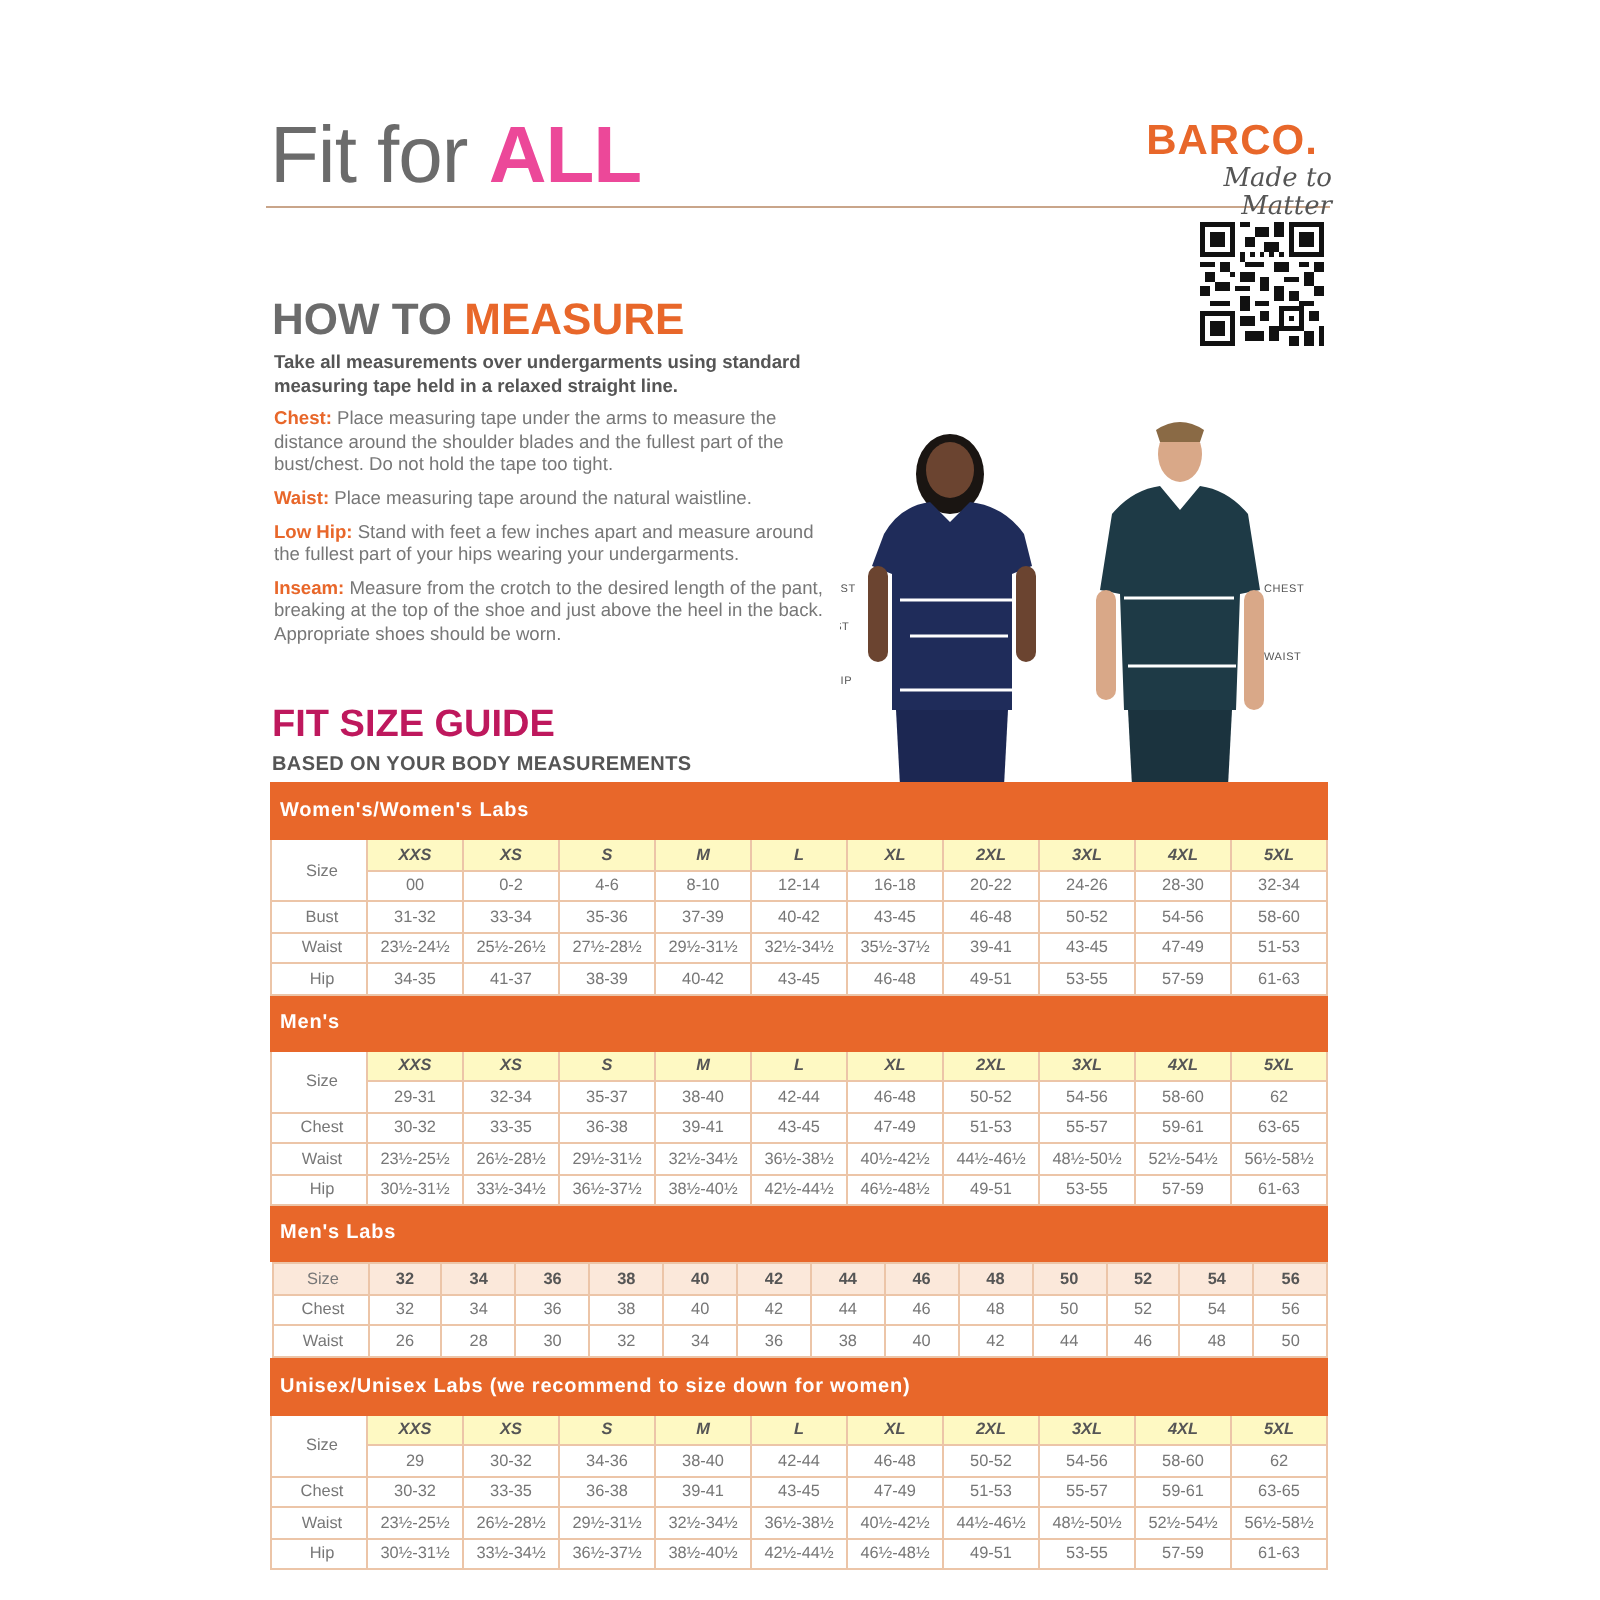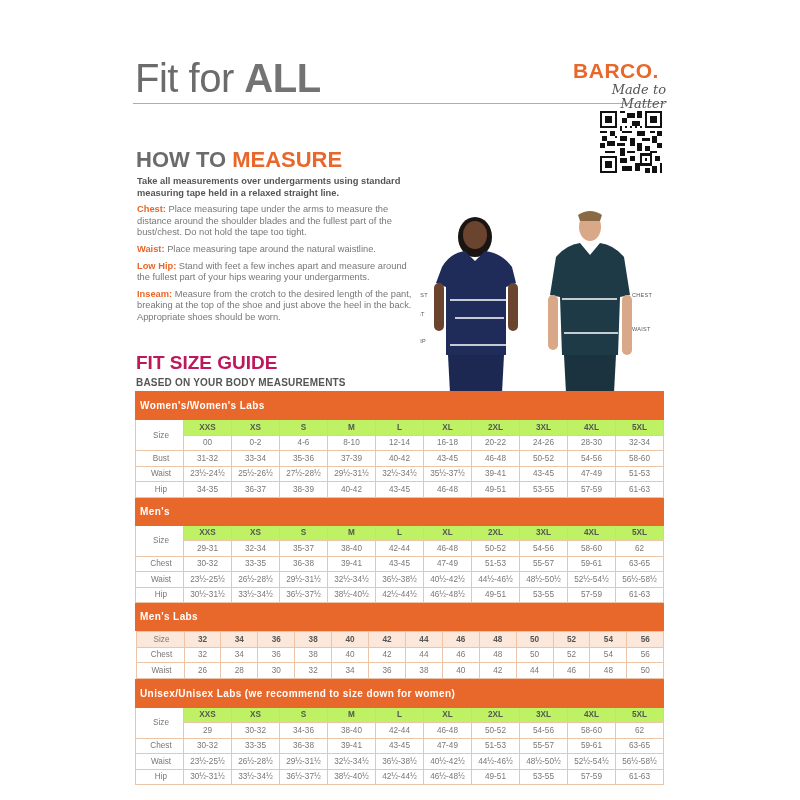--- a/index.html
+++ b/index.html
@@ -1,20 +1,20 @@
 <!DOCTYPE html>
 <html><head>
 <meta charset="utf-8">
 <style>
   * { box-sizing: border-box; margin: 0; padding: 0; }
   html, body { width: 800px; height: 800px; background: #ffffff; overflow: hidden; }
   body { font-family: "Liberation Sans", sans-serif; color: #555; position: relative; }
 
   .page-title { position: absolute; left: 135px; top: 58px; font-size: 40px; color: #6b6b6b; letter-spacing: -0.5px; line-height: 1; }
-  .page-title b { font-weight: 700; color: #737373; }
+  .page-title b { font-weight: 700; color: #ec4899; }
   .title-rule { position: absolute; left: 133px; top: 103px; width: 532px; height: 1px; background: #c9a58a; }
 
   .brand { position: absolute; left: 566px; top: 60px; width: 100px; text-align: right; }
   .brand-name { font-size: 21px; font-weight: 700; color: #e8672a; letter-spacing: 0.5px; line-height: 1; text-align: center; }
   .brand-tag { font-family: "DejaVu Serif", serif; font-style: italic; font-size: 13px; color: #555; line-height: 1.1; margin-top: 2px; }
 
   .qr { position: absolute; left: 600px; top: 111px; width: 62px; height: 62px; background: #fff; }
   .qr svg { width: 62px; height: 62px; display: block; }
 
   .h-measure { position: absolute; left: 136px; top: 147px; font-size: 22px; font-weight: 700; color: #6b6b6b; }
@@ -29,21 +29,21 @@
   .photo svg { width: 240px; height: 188px; display: block; }
   .mlabel { position: absolute; font-size: 5.5px; color: #555; letter-spacing: 0.3px; }
 
   .h-fit { position: absolute; left: 136px; top: 352px; font-size: 19px; font-weight: 700; color: #be185d; }
   .h-fit-sub { position: absolute; left: 136px; top: 377px; font-size: 10px; font-weight: 700; color: #555; letter-spacing: 0.2px; }
 
   .size-table { position: absolute; left: 135px; top: 391px; width: 528px; border-collapse: collapse; table-layout: fixed; font-size: 8.2px; color: #777; }
   .size-table td { border: 1px solid #ecc5a8; height: 15.5px; text-align: center; vertical-align: middle; padding: 0 1px; white-space: nowrap; overflow: hidden; background: #fff; }
   .size-table td.rowlabel { text-align: center; padding-left: 4px; width: 48px; }
   .size-table tr.section td { background: #e8672a; color: #fff; font-weight: 700; font-size: 10px; text-align: left; padding-left: 4px; height: 28px; border-color: #e8672a; letter-spacing: 0.4px; }
-  .size-table tr.sizehead td.sz { background: #bef264; font-weight: 700; color: #555; }
+  .size-table tr.sizehead td.sz { background: #fef9c3; font-weight: 700; color: #555; font-style: italic; }
   .labs td.num { font-weight: 700; color: #555; }
   .labs tr.sizehead td { background: #fbe8da; }
 </style>
 </head>
 <body>
 
 <div class="page-title"><span>Fit for </span><b>ALL</b></div>
 <div class="title-rule"></div>
 
 <div class="brand">
@@ -210,21 +210,21 @@
         <td>32½-34½</td>
         <td>35½-37½</td>
         <td>39-41</td>
         <td>43-45</td>
         <td>47-49</td>
         <td>51-53</td>
       </tr>
       <tr>
         <td class="rowlabel">Hip</td>
         <td>34-35</td>
-        <td>36-37</td>
+        <td>41-37</td>
         <td>38-39</td>
         <td>40-42</td>
         <td>43-45</td>
         <td>46-48</td>
         <td>49-51</td>
         <td>53-55</td>
         <td>57-59</td>
         <td>61-63</td>
       </tr>
       <tr class="section">

